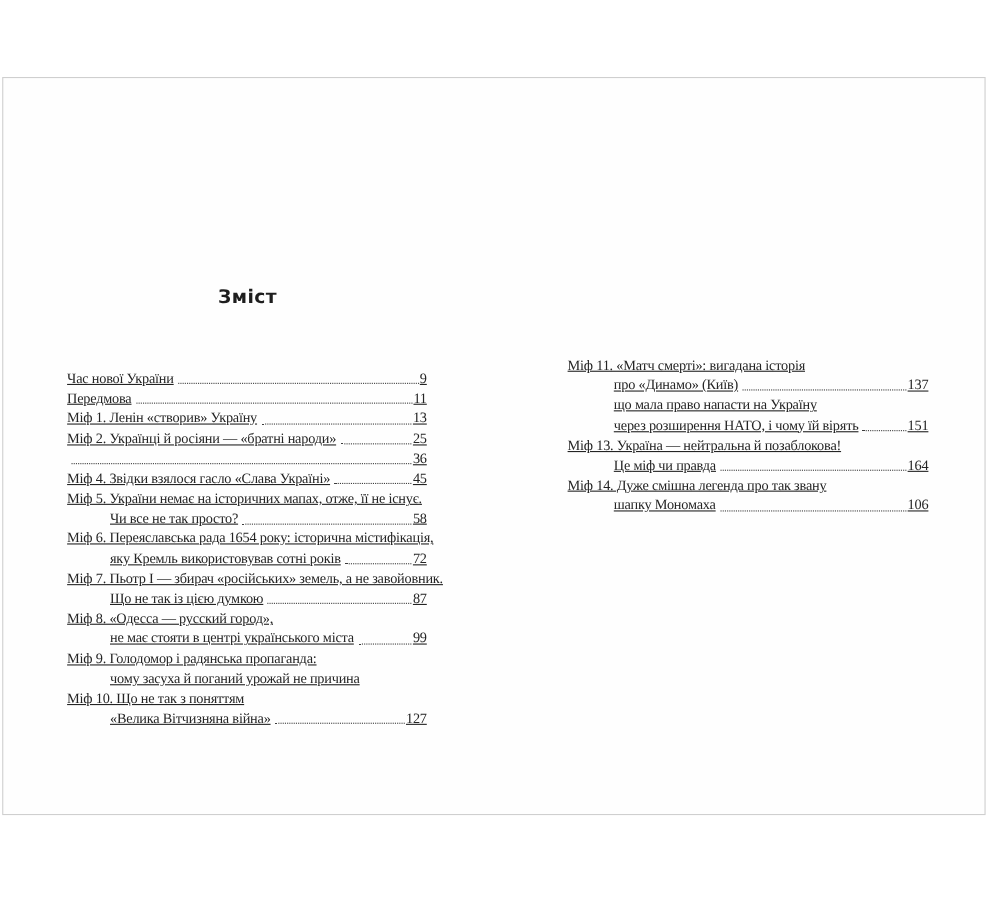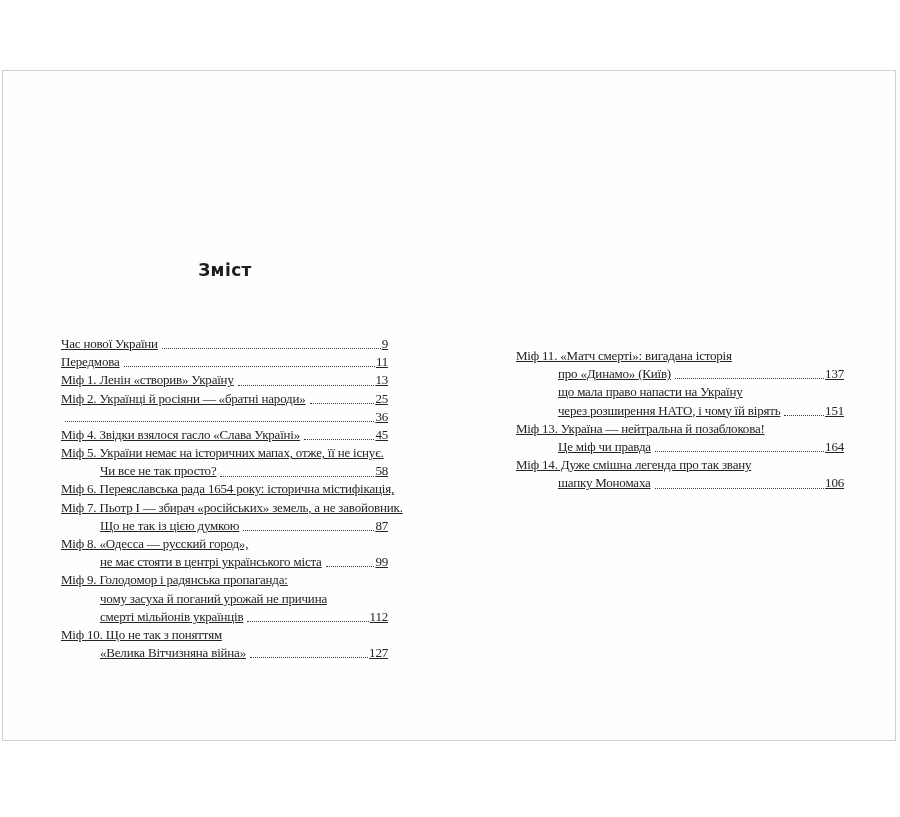--- a/index.html
+++ b/index.html
@@ -34,21 +34,21 @@
 
   .col {
     position: absolute;
     font-size: 13px;
     letter-spacing: -0.2px;
     line-height: 18.2px;
     color: #242424;
     text-decoration: underline;
   }
   .col-left  { left: 58px;  top: 264px; width: 327px; }
-  .col-right { left: 513px; top: 276px; width: 328px; }
+  .col-right { left: 513px; top: 252px; width: 328px; }
 
   .toc-line {
     display: flex;
     align-items: flex-end;
     height: 18.2px;
     white-space: nowrap;
   }
   .toc-text { flex: 0 0 auto; }
   .indent .toc-text { padding-left: 39px; }
   .col-right .indent .toc-text { padding-left: 42px; }
@@ -102,20 +102,25 @@
           <span class="toc-text">Міф 5. України немає на історичних мапах, отже, її не існує.</span>
         </div>
         <div class="toc-line indent">
           <span class="toc-text">Чи все не так просто?</span>
           <span class="leader"></span>
           <span class="pg">58</span>
         </div>
         <div class="toc-line">
           <span class="toc-text">Міф 6. Переяславська рада 1654 року: історична містифікація,</span>
         </div>
+        <div class="toc-line indent">
+          <span class="toc-text">яку Кремль використовував сотні років</span>
+          <span class="leader"></span>
+          <span class="pg">72</span>
+        </div>
         <div class="toc-line">
           <span class="toc-text">Міф 7. Пьотр І — збирач «російських» земель, а не завойовник.</span>
         </div>
         <div class="toc-line indent">
           <span class="toc-text">Що не так із цією думкою</span>
           <span class="leader"></span>
           <span class="pg">87</span>
         </div>
         <div class="toc-line">
           <span class="toc-text">Міф 8. «Одесса — русский город»,</span>
@@ -123,25 +128,20 @@
         <div class="toc-line indent">
           <span class="toc-text">не має стояти в центрі українського міста</span>
           <span class="leader"></span>
           <span class="pg">99</span>
         </div>
         <div class="toc-line">
           <span class="toc-text">Міф 9. Голодомор і радянська пропаганда:</span>
         </div>
         <div class="toc-line indent">
           <span class="toc-text">чому засуха й поганий урожай не причина</span>
-        </div>
-        <div class="toc-line indent">
-          <span class="toc-text">смерті мільйонів українців</span>
-          <span class="leader"></span>
-          <span class="pg">112</span>
         </div>
         <div class="toc-line">
           <span class="toc-text">Міф 10. Що не так з поняттям</span>
         </div>
         <div class="toc-line indent">
           <span class="toc-text">«Велика Вітчизняна війна»</span>
           <span class="leader"></span>
           <span class="pg">127</span>
         </div>
       </div>

